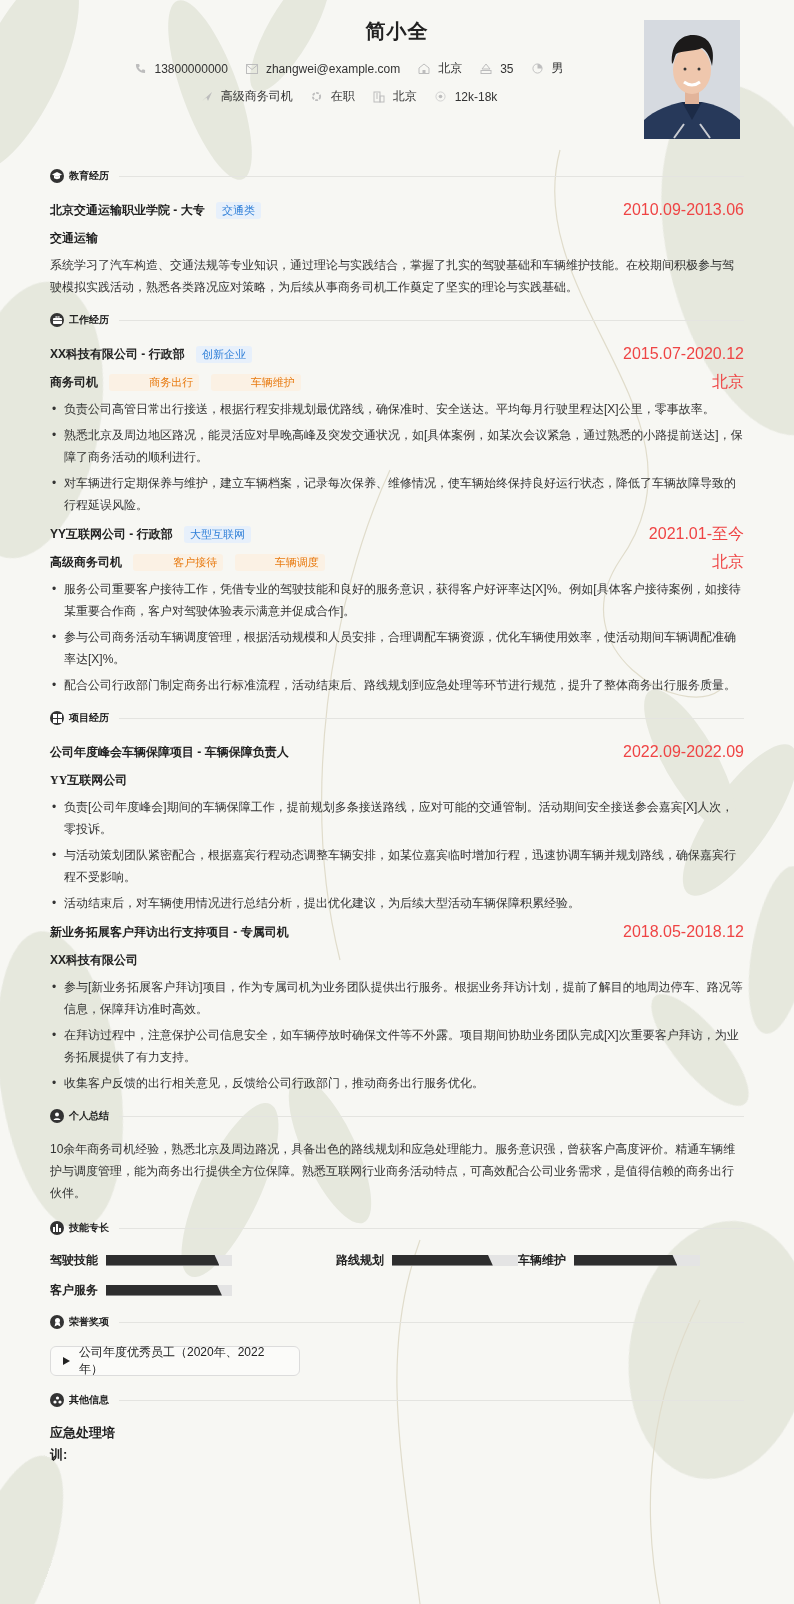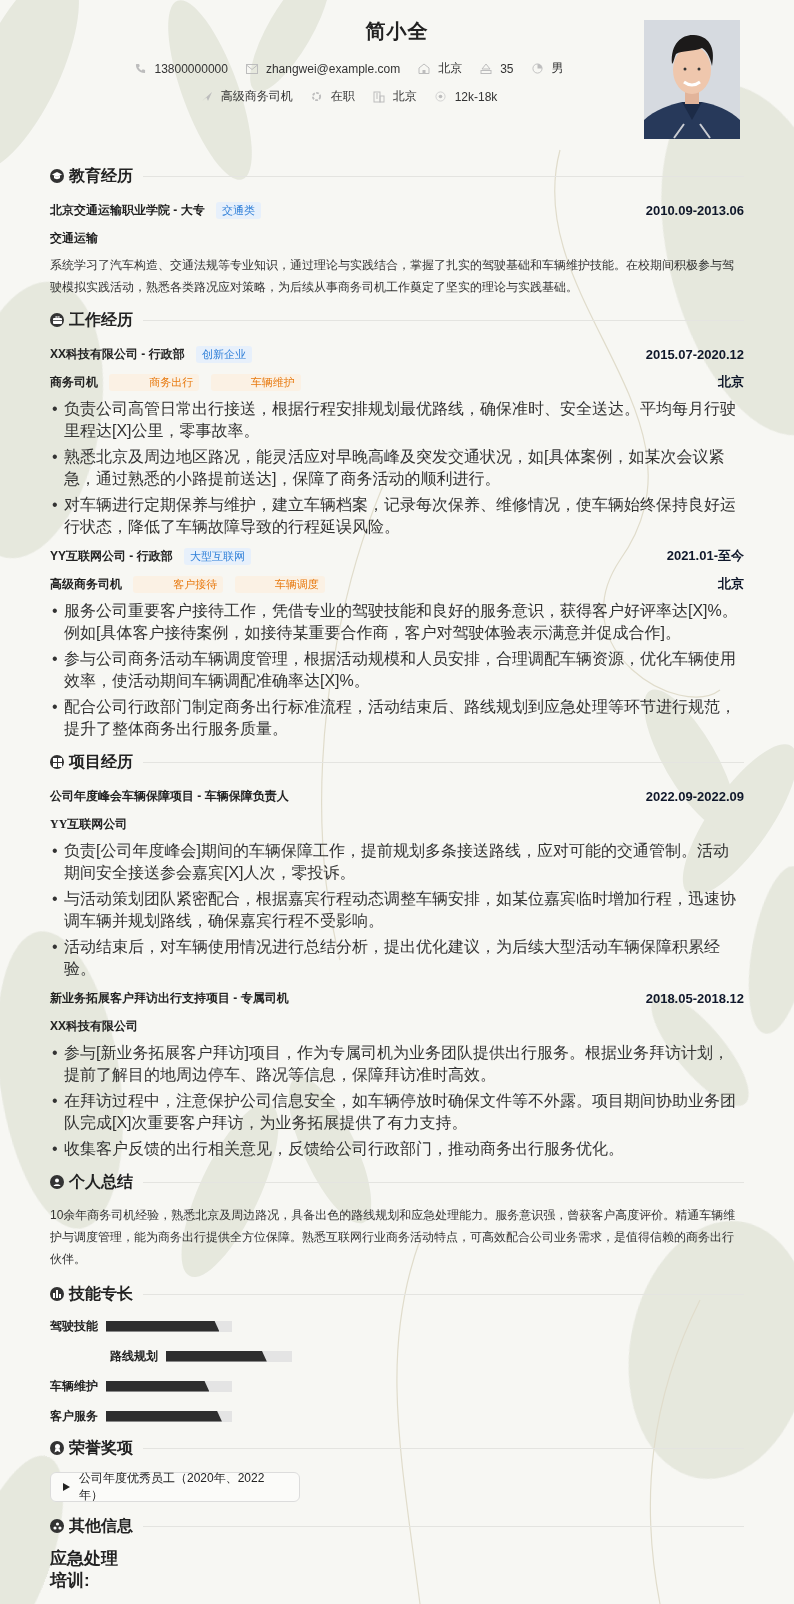--- a/index.html
+++ b/index.html
@@ -22,46 +22,46 @@
   .info-row.r1 { top: 60px; left: 74px; right: 170px; }
   .info-row.r2 { top: 88px; left: 74px; right: 170px; }
   .info-item { display: flex; align-items: center; margin: 0 7px; }
   .info-icon { width: 12px; height: 12px; margin-right: 8px; display: inline-flex; align-items: center; justify-content: center; color: #b9b9b9; }
   .photo { position: absolute; right: 4px; top: 20px; width: 96px; height: 119px; background: linear-gradient(180deg,#d9dde3 0%,#cfd4db 100%); overflow: hidden; }
 
   
   .section { margin-top: 0; }
   .sec-title { display: flex; align-items: center; height: 24px; margin-bottom: 10px; }
   .sec-icon { width: 14px; height: 14px; border-radius: 50%; background: #333; margin-right: 5px; display: inline-flex; align-items: center; justify-content: center; }
-  .sec-title-text { font-size: 16px; font-weight: bold; color: #222; white-space: nowrap; }
+  .sec-title-text { font-size: 10px; font-weight: bold; color: #222; white-space: nowrap; }
   .sec-line { flex: 1; height: 1px; background: #e4e4e0; margin-left: 10px; }
 
   .row { display: flex; justify-content: space-between; align-items: center; height: 24px; }
   .bold { font-weight: bold; color: #222; font-size: 12px; }
   .tag { display: inline-block; font-size: 11px; padding: 1px 6px; border-radius: 3px; margin-left: 8px; font-weight: normal; }
   .tag.blue { color: #2f7fd8; background: #e7f0fb; }
   .tag.orange { color: #e87b12; background: #fbf1e4; padding-left: 40px; }
-  .date { font-size: 13px; font-weight: bold; color: #0f172a; }
+  .date { font-size: 16px; font-weight: normal; color: #ef4444; }
   .para { font-size: 12px; line-height: 22px; color: #333; margin-top: 4px; }
   ul.bullets { list-style: none; margin-top: 4px; }
-  ul.bullets li { position: relative; padding-left: 14px; font-size: 16px; line-height: 22px; color: #333; margin-bottom: 4px; }
+  ul.bullets li { position: relative; padding-left: 14px; font-size: 12px; line-height: 22px; color: #333; margin-bottom: 4px; }
   ul.bullets li::before { content: "•"; position: absolute; left: 2px; top: 0; color: #333; }
   .entry { margin-bottom: 6px; }
 
   
-  .skills { display: grid; grid-template-columns: 1fr; row-gap: 10px; column-gap: 0; margin-top: 2px; }
+  .skills { display: grid; grid-template-columns: 1fr 1fr 1fr; row-gap: 10px; column-gap: 0; margin-top: 2px; }
   .skill { display: flex; align-items: center; height: 20px; }
   .skill-label { width: 56px; font-size: 12px; font-weight: bold; color: #222; }
   .skill-track { position: relative; width: 126px; height: 11px; background: #e4e4e4; }
   .skill-fill { position: absolute; left: 0; top: 0; bottom: 0; background: #2e2e2e; clip-path: polygon(0 0, calc(100% - 5px) 0, 100% 100%, 0 100%); }
 
   .award { display: inline-flex; align-items: center; height: 30px; padding: 0 14px 0 12px; border: 1px solid #dcdcdc; border-radius: 6px; background: #fbfbf9; font-size: 12px; color: #222; margin-top: 2px; width: 250px; }
   .tri { width: 0; height: 0; border-left: 7px solid #222; border-top: 4.5px solid transparent; border-bottom: 4.5px solid transparent; margin-right: 9px; }
 
-  .other-row { display: flex; font-size: 17px; line-height: 22px; margin-top: 2px; }
+  .other-row { display: flex; font-size: 13px; line-height: 22px; margin-top: 2px; }
   .other-label { width: 82px; font-weight: bold; color: #222; flex-shrink: 0; }
   .other-text { color: #333; }
 </style>
 </head>
 <body>
 
 <svg class="bg" width="794" height="1604" viewBox="0 0 794 1604">
   <g fill="#e3e5da" opacity="0.85">
     <ellipse cx="20" cy="70" rx="40" ry="110" transform="rotate(25 20 70)"></ellipse>
     <ellipse cx="210" cy="90" rx="28" ry="95" transform="rotate(-20 210 90)"></ellipse>

